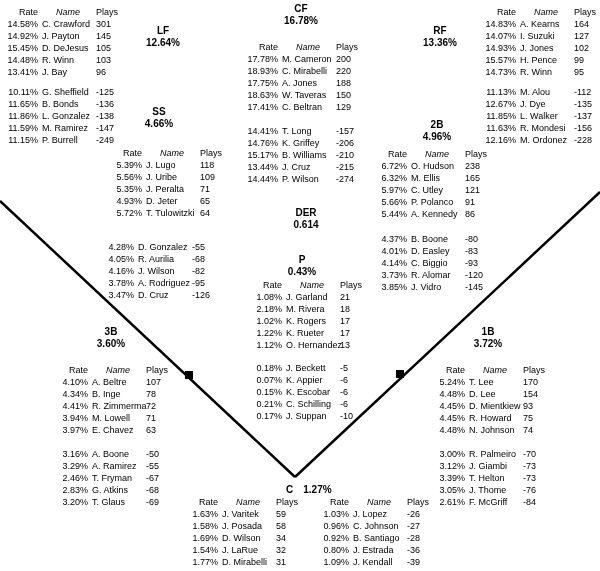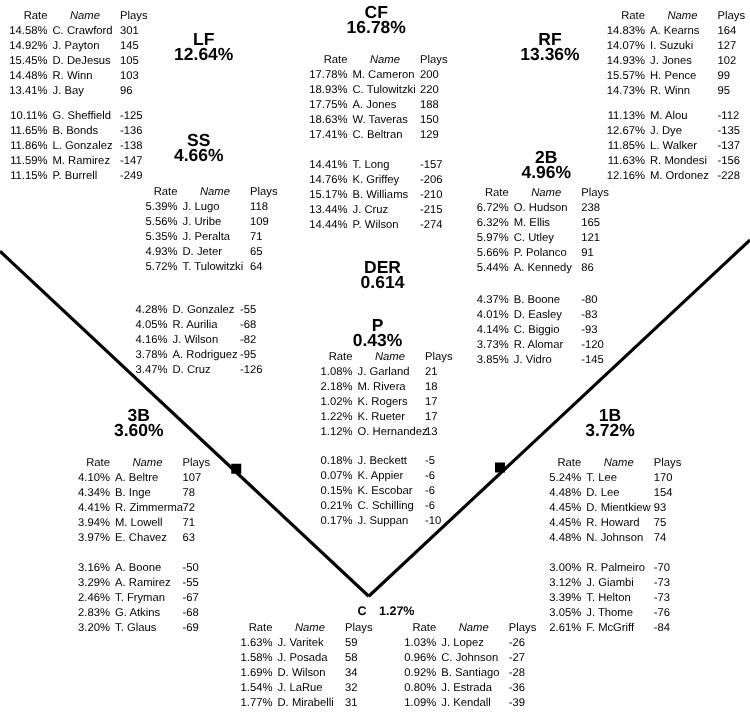--- a/index.html
+++ b/index.html
@@ -6,21 +6,21 @@
   .screen{position:relative;width:600px;height:571px;background:#ffffff;
           font-family:"Liberation Sans","DejaVu Sans",sans-serif;color:#000;overflow:hidden;}
   .field{position:absolute;left:0;top:0;}
   .stat-table{position:absolute;font-size:9px;line-height:12px;white-space:nowrap;}
   .thead,.trow{display:flex;}
   .c-rate{display:inline-block;width:32px;text-align:right;}
   .c-name{display:inline-block;width:52px;margin-left:4px;text-align:left;}
   .c-plays{display:inline-block;width:28px;margin-left:2px;text-align:left;}
   .thead .c-name{text-align:center;font-style:italic;}
   .pos-label{position:absolute;width:70px;text-align:center;font-weight:bold;
-             font-size:14px;line-height:12px;}
+             font-size:10px;line-height:12px;}
   .c-title{position:absolute;font-weight:bold;font-size:10px;line-height:12px;display:flex;gap:10px;}
 </style>
 </head>
 <body>
 
 <div class="screen">
 
   <svg class="field" width="600" height="571" viewBox="0 0 600 571">
     <line x1="0" y1="201" x2="295" y2="477" stroke="#000" stroke-width="2.5"></line>
     <line x1="295" y1="477" x2="600" y2="192" stroke="#000" stroke-width="2.5"></line>
@@ -140,21 +140,21 @@
       <span class="c-plays">Plays</span>
     </div>
     <div>
         <div class="trow">
           <span class="c-rate">17.78%</span>
           <span class="c-name">M. Cameron</span>
           <span class="c-plays">200</span>
         </div>
         <div class="trow">
           <span class="c-rate">18.93%</span>
-          <span class="c-name">C. Tulowitzki</span>
+          <span class="c-name">C. Mirabelli</span>
           <span class="c-plays">220</span>
         </div>
         <div class="trow">
           <span class="c-rate">17.75%</span>
           <span class="c-name">A. Jones</span>
           <span class="c-plays">188</span>
         </div>
         <div class="trow">
           <span class="c-rate">18.63%</span>
           <span class="c-name">W. Taveras</span>

